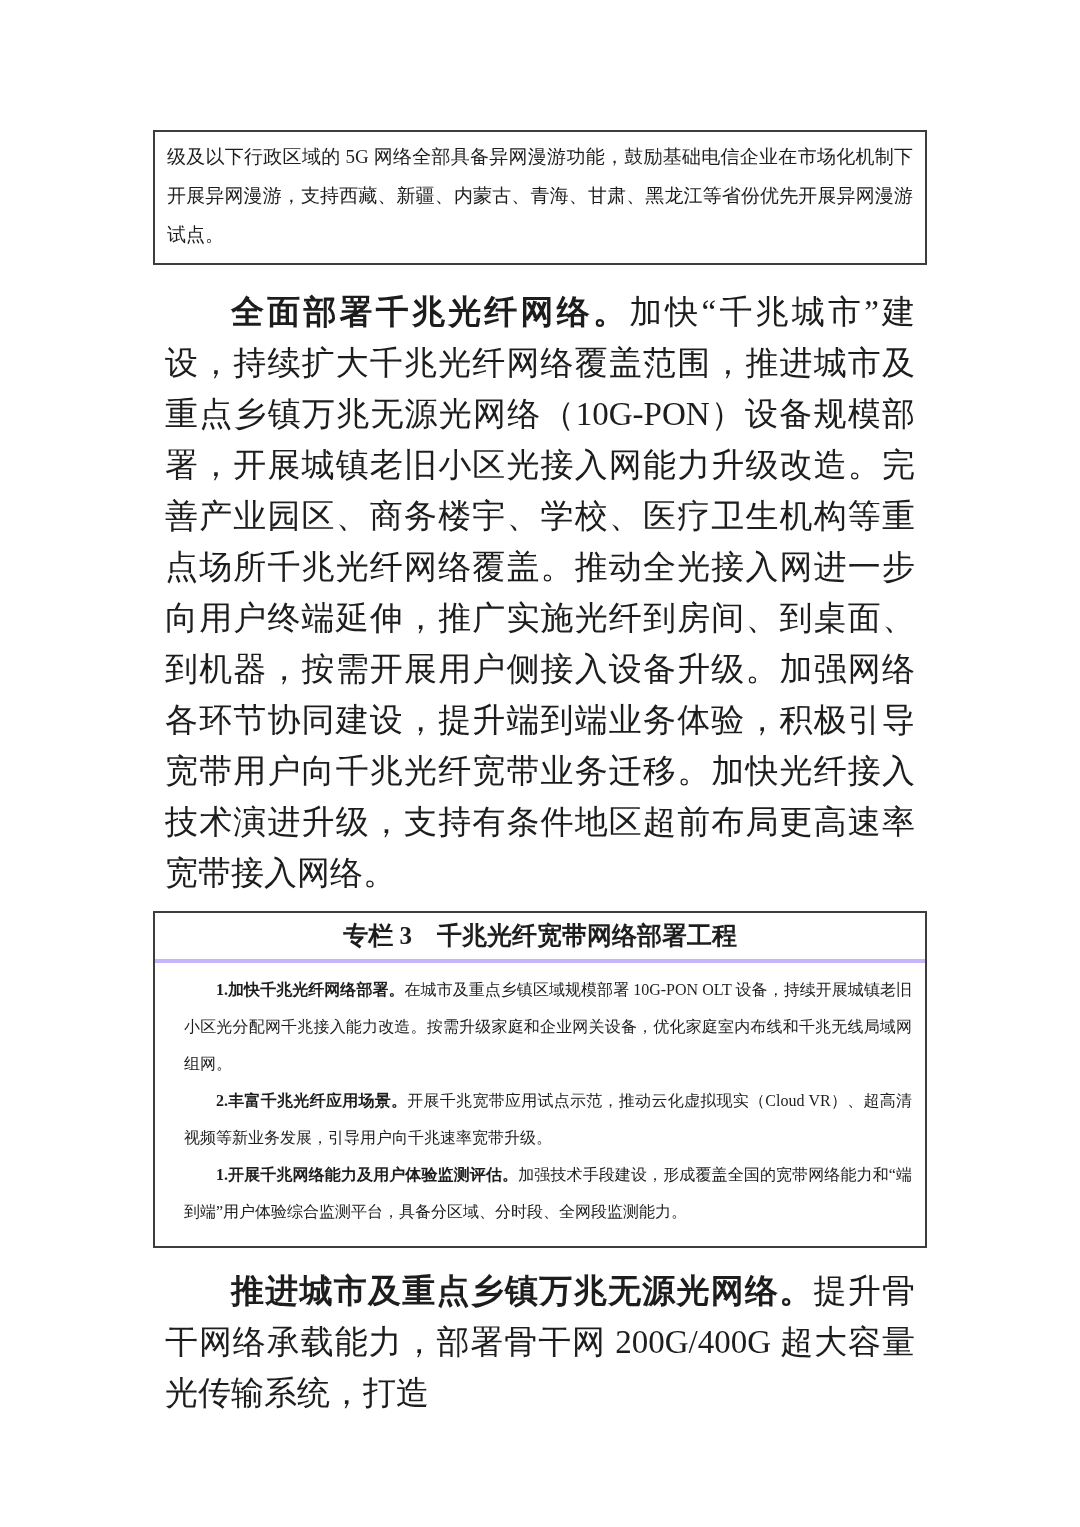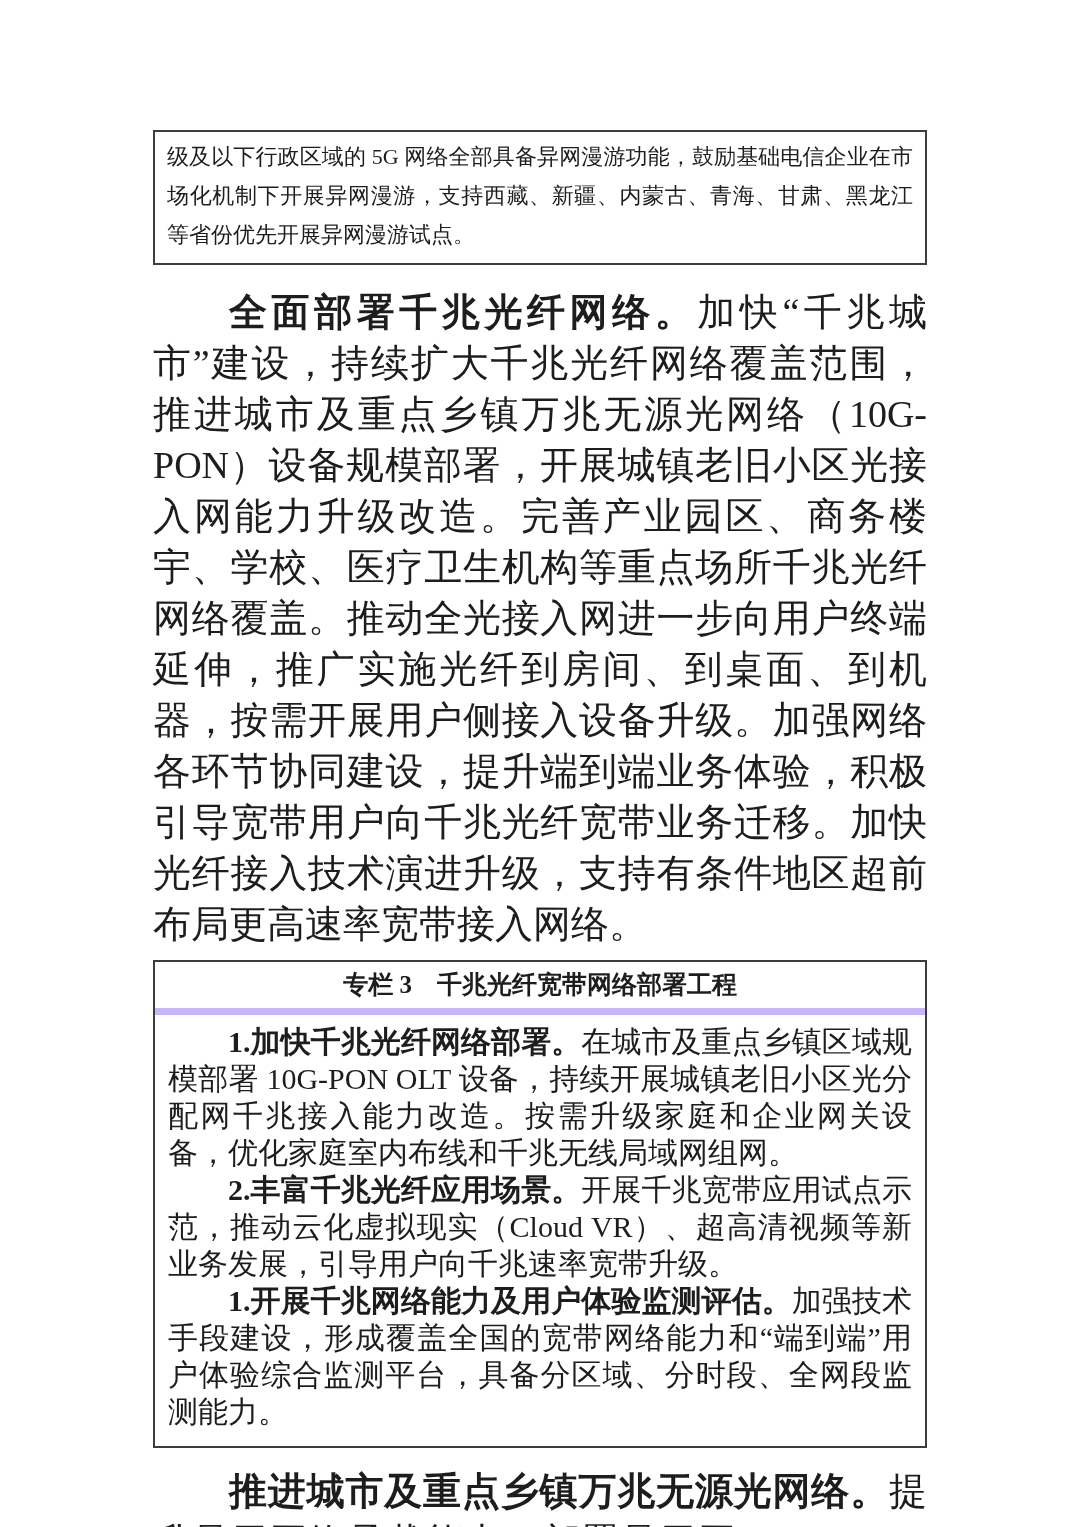--- a/index.html
+++ b/index.html
@@ -21,50 +21,51 @@
   }
   
   .callout {
     border: 2px solid #3d3d3d;
     box-sizing: border-box;
     text-align: justify;
   }
   .box1 {
     margin-top: 130px;
     padding: 5px 12px 9px 12px;
-    font-size: 22px;
+    font-size: 19px;
     line-height: 39px;
   }
   .callout p { margin: 0; }
   .indent2 { text-indent: 2em; }
   .lead { font-weight: bold; }
   
   .bodypara {
-    margin: 0;
+    margin: 12px;
     margin-top: 22px;
-    font-size: 38px;
+    font-size: 33px;
     line-height: 51px;
     text-align: justify;
     text-indent: 2em;
   }
   .bodypara .lead { font-weight: bold; }
   
   .box2 { margin-top: 10px; }
   .box2-title {
     text-align: center;
     font-weight: bold;
     font-size: 25px;
     line-height: 46px;
-    border-bottom: 7px solid #c4b5fd;
+    border-bottom: 4px solid #c4b5fd;
     text-indent: 0;
   }
   .box2-body {
     padding: 8px 13px 16px 13px;
-    font-size: 30px;
+    font-size: 16px;
     line-height: 37px;
+    margin-left: 16px;
   }
   .backbone { margin-top: 18px; }
 </style>
 </head>
 <body>
 
 <div class="page">
   <div class="content">
 
     <div class="callout box1">

